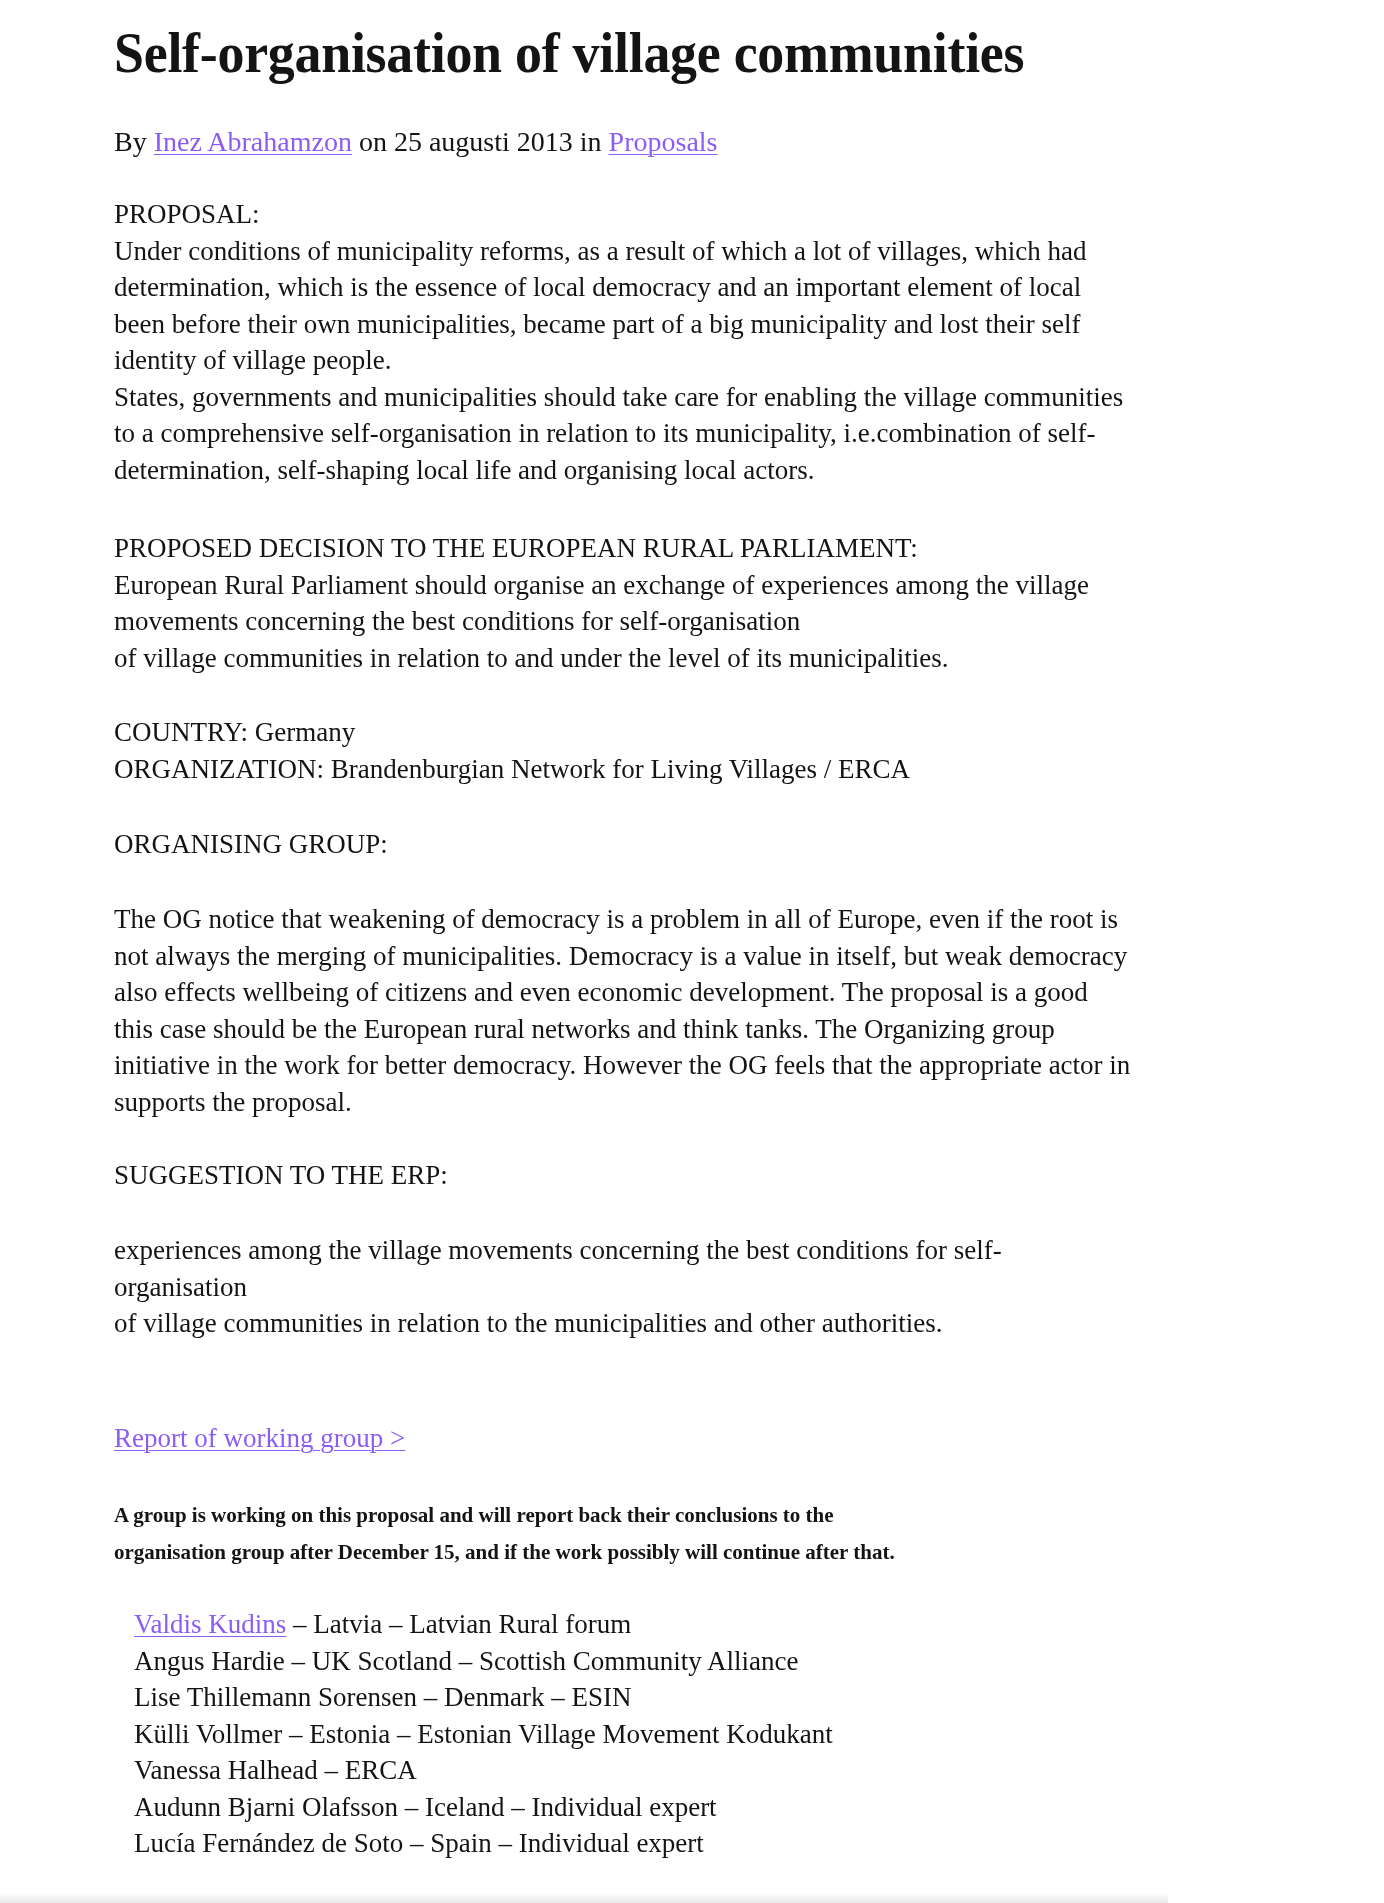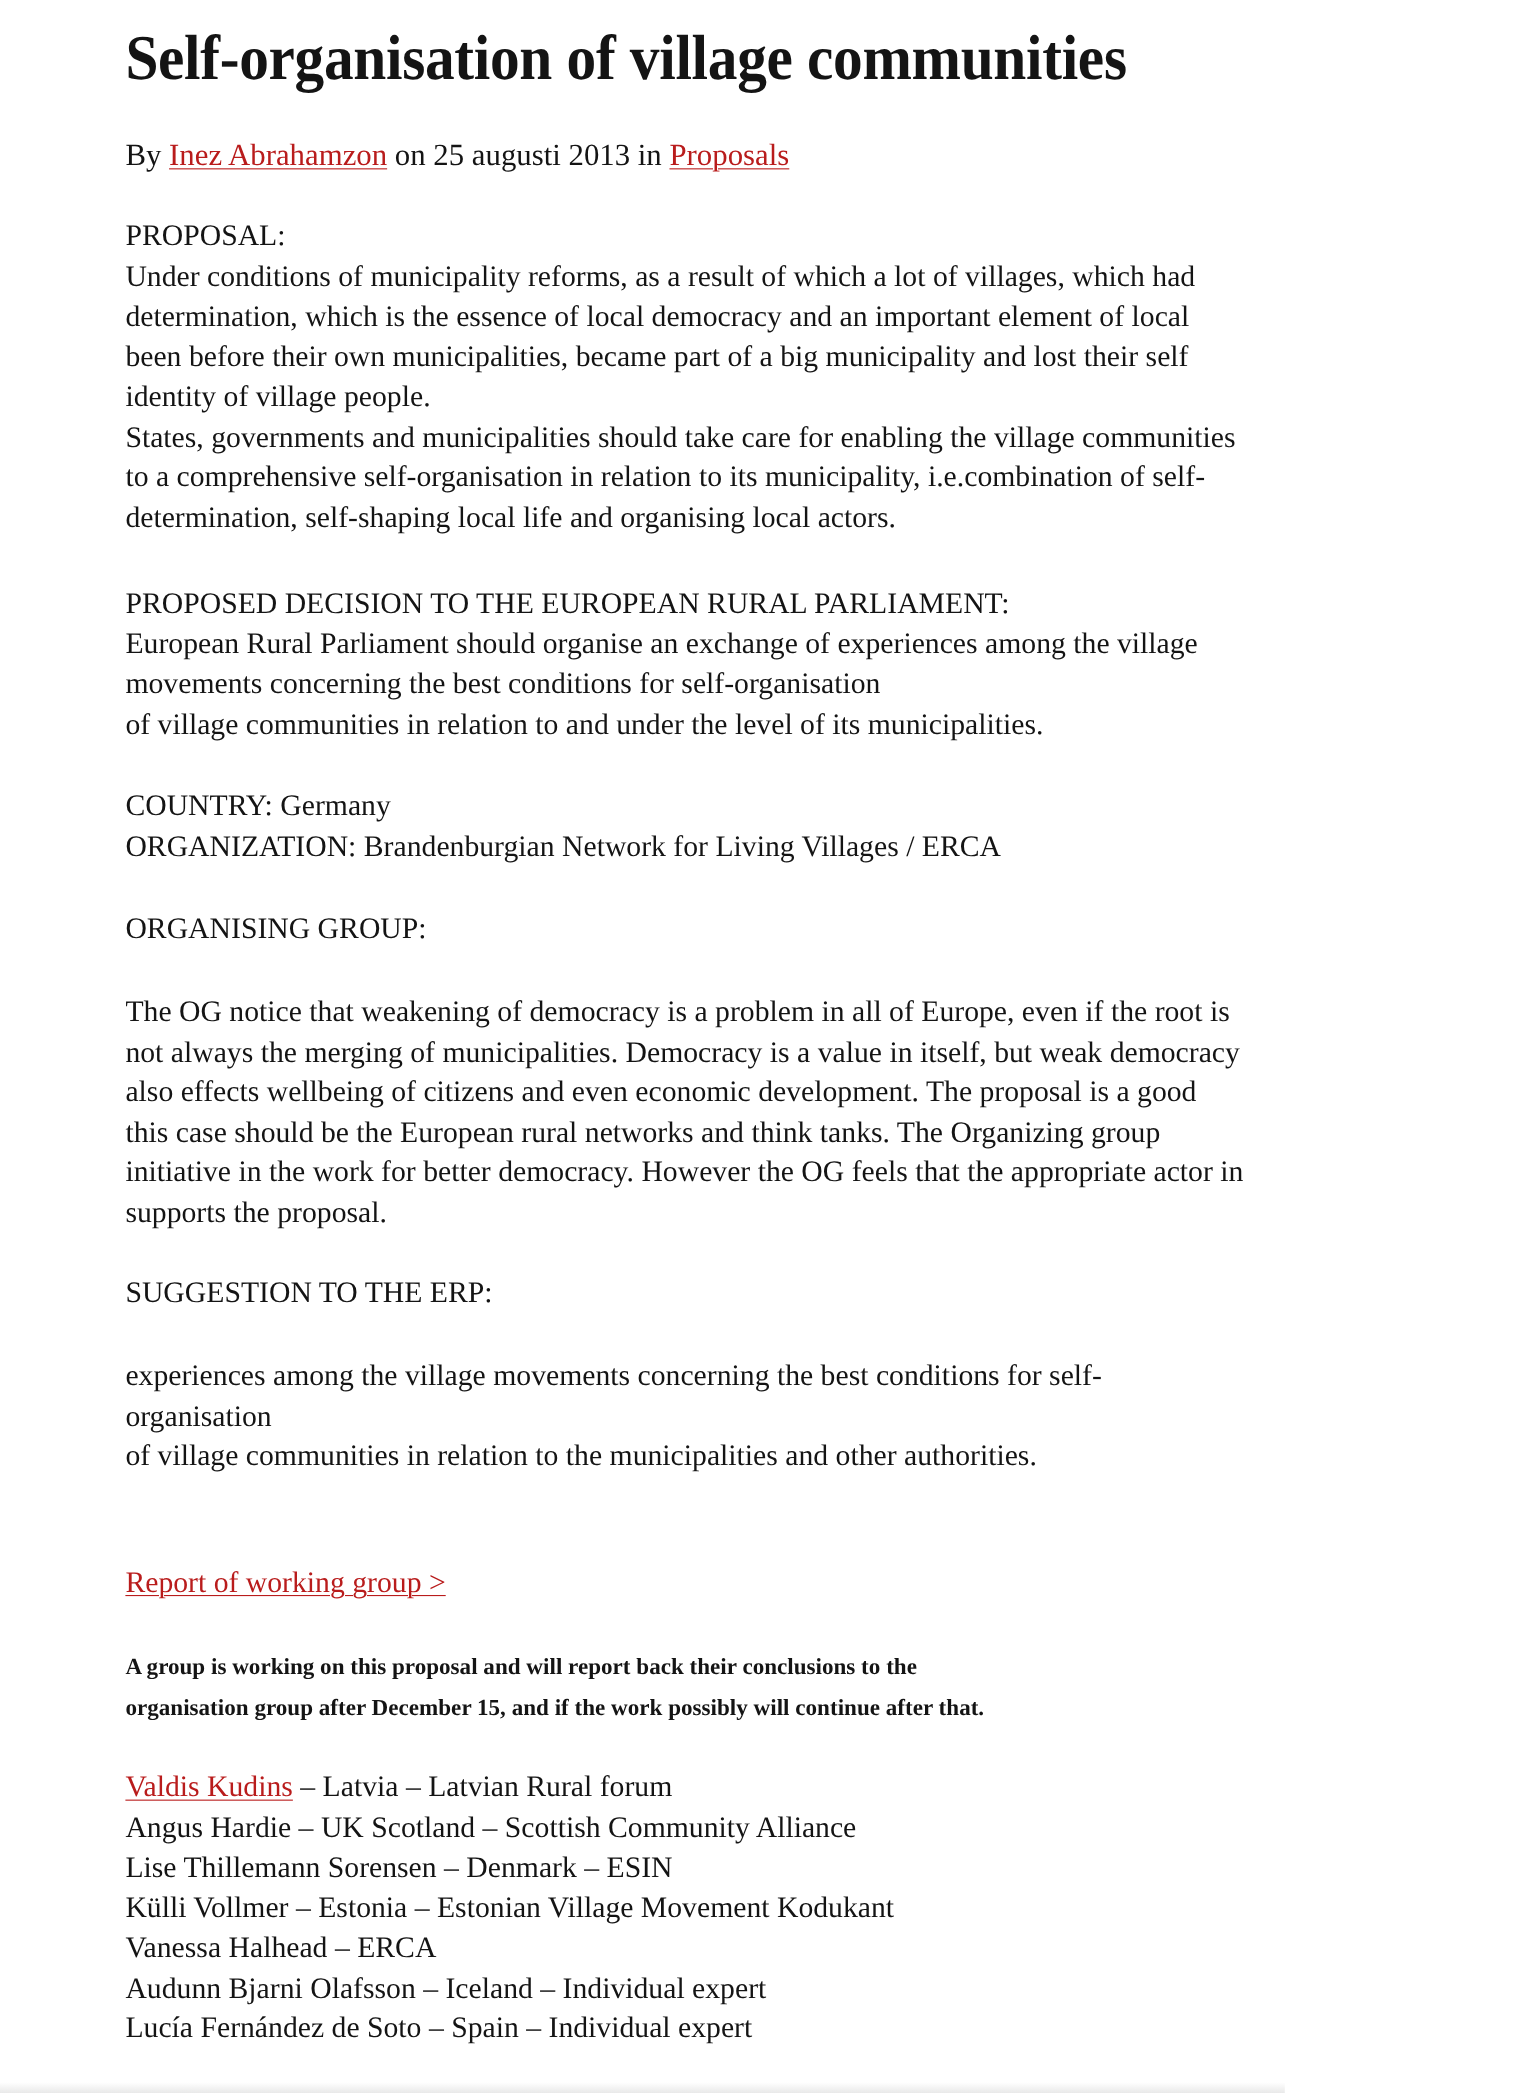--- a/index.html
+++ b/index.html
@@ -29,21 +29,21 @@
       transform-origin: left top;
     }
     .byline {
       position: absolute;
       left: 114px; top: 124px;
       font-size: 28px;
       line-height: 36px;
       white-space: nowrap;
     }
     .byline a, .link {
-      color: #b91c1c;
+      color: #8b5cf6;
       text-decoration: underline;
       text-underline-offset: 3px;
       text-decoration-thickness: 1px;
     }
     .block {
       position: absolute;
       left: 114px;
       font-size: 27px;
       line-height: 36.5px;
       white-space: nowrap;
@@ -117,21 +117,21 @@
 
   <div class="block" style="top:1420px;">
     <a class="link">Report of working group &gt;</a>
   </div>
 
   <div class="block bold" style="top:1497px; font-size:21px;">
     <span class="line">A group is working on this proposal and will report back their conclusions to the</span>
     <span class="line">organisation group after December 15, and if the work possibly will continue after that.</span>
   </div>
 
-  <div class="block" style="top:1606px;">
+  <div class="block" style="top:1606px;margin-left:20px;">
     <span class="line"><a class="link">Valdis Kudins</a><span> – Latvia – Latvian Rural forum</span></span>
     <span class="line"><span>Angus Hardie</span><span> – UK Scotland – Scottish Community Alliance</span></span>
     <span class="line"><span>Lise Thillemann Sorensen</span><span> – Denmark – ESIN</span></span>
     <span class="line"><span>Külli Vollmer</span><span> – Estonia – Estonian Village Movement Kodukant</span></span>
     <span class="line"><span>Vanessa Halhead</span><span> – ERCA</span></span>
     <span class="line"><span>Audunn Bjarni Olafsson</span><span> – Iceland – Individual expert</span></span>
     <span class="line"><span>Lucía Fernández de Soto</span><span> – Spain – Individual expert</span></span>
   </div>
 
   <div class="bottom-shade"></div>

